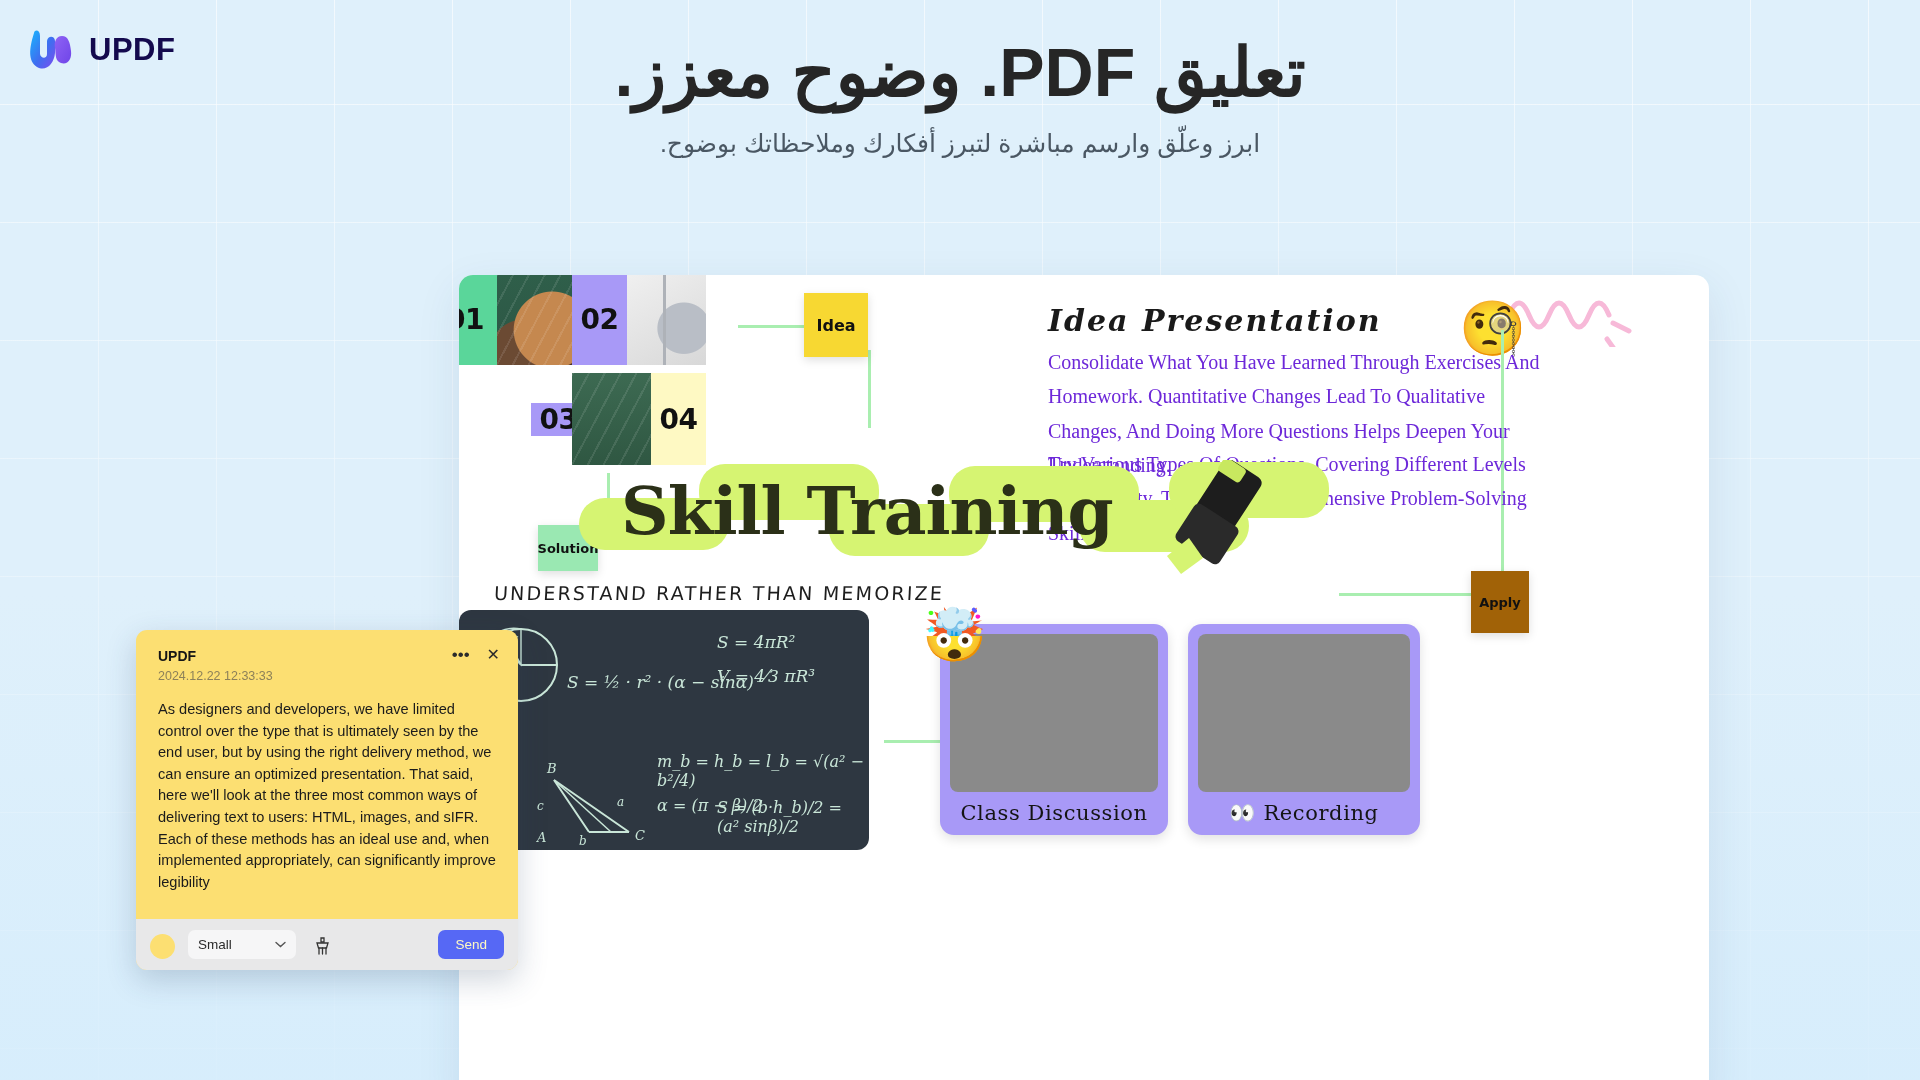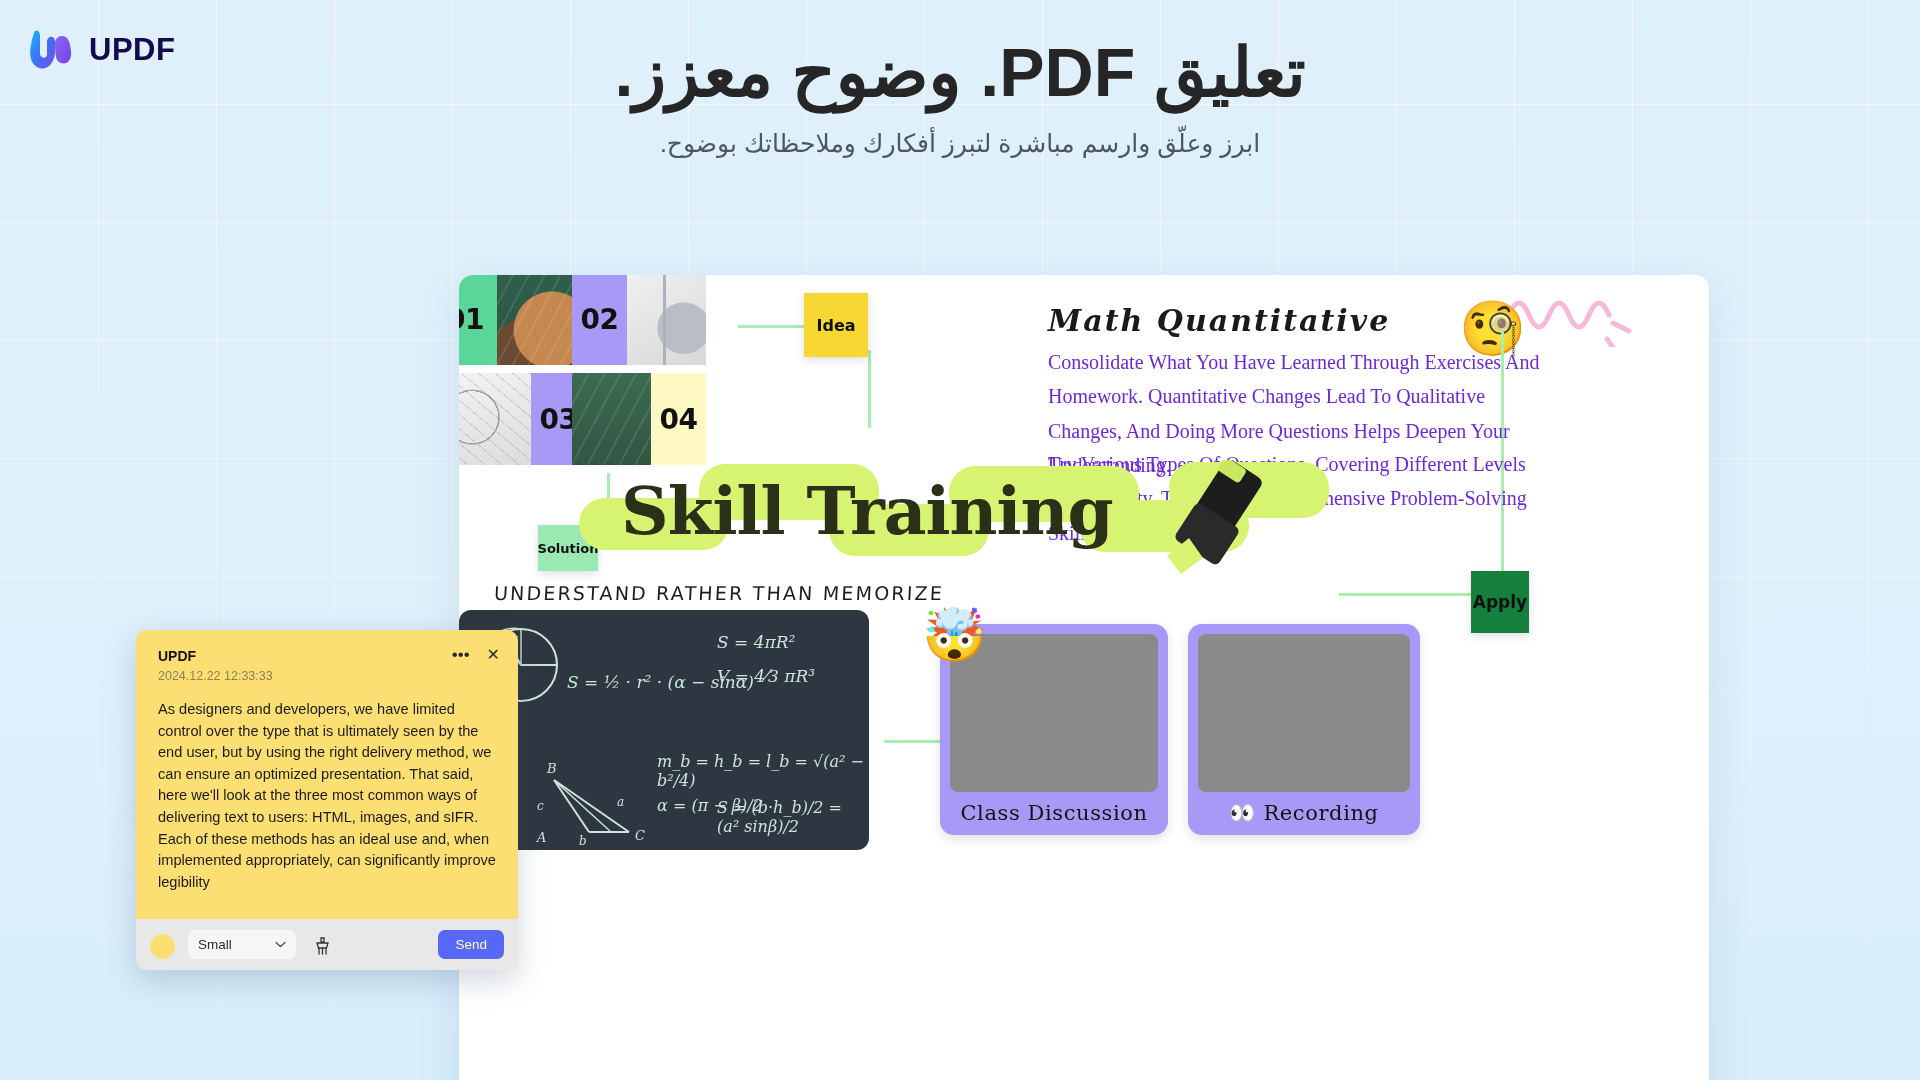--- a/index.html
+++ b/index.html
@@ -253,35 +253,35 @@
   <div class="connector" style="left:148px; top:198px; width:3px; height:52px;"></div>
 
   <div class="nb" style="left:-26px; top:-2px; width:153px; height:92px;">
     <div class="nb-color" style="width:64px; background:#5ad69a;">01</div>
     <div class="ph ph-class1"></div>
   </div>
   <div class="nb" style="left:113px; top:-2px; width:134px; height:92px;">
     <div class="nb-color" style="width:55px; background:#a899f7;">02</div>
     <div class="ph ph-tools"></div>
   </div>
-  <div class="nb" style="left:-26px; top:98px; width:153px; height:92px;">
+  <div class="nb" style="left:-26px; top:98px; width:153px; height:92px;align-items:center;">
     <div class="ph ph-draft"></div>
     <div class="nb-color" style="width:55px; background:#a899f7;">03</div>
   </div>
   <div class="nb" style="left:113px; top:98px; width:134px; height:92px;">
     <div class="ph ph-board"></div>
     <div class="nb-color" style="width:55px; background:#fef9c3;">04</div>
   </div>
 
   <div class="sticky" style="left:345px; top:18px; width:64px; height:64px; background:#f7d832; font-size:16px;">Idea</div>
   <div class="sticky" style="left:79px; top:250px; width:60px; height:46px; background:#9ae8b2; font-size:13px;">Solution</div>
-  <div class="sticky" style="left:1012px; top:296px; width:58px; height:62px; background:#15803d; font-size:17px;">Apply</div>
+  <div class="sticky" style="left:1012px; top:296px; width:58px; height:62px; background:#a16207; font-size:13px;">Apply</div>
   <div class="sticky" style="left:558px; top:479px; width:62px; height:62px; background:#8ad9f5; font-size:14px;">Practice</div>
 
-  <div id="mp-title">Math Quantitative</div>
+  <div id="mp-title">Idea Presentation</div>
   <div class="mp-para" style="top:70px;">Consolidate What You Have Learned Through Exercises And Homework. Quantitative Changes Lead To Qualitative Changes, And Doing More Questions Helps Deepen Your Understanding.</div>
   <div class="mp-para" style="top:172px;">Try Various Types Of Questions, Covering Different Levels Of Difficulty, To Improve Comprehensive Problem-Solving Skills.</div>
 
   <div id="st-wrap">
     <div id="st-highlight">
       <span style="left:0px;   top:38px; width:150px; height:52px;"></span>
       <span style="left:120px; top:4px;  width:180px; height:56px;"></span>
       <span style="left:250px; top:44px; width:160px; height:52px;"></span>
       <span style="left:370px; top:6px;  width:190px; height:56px;"></span>
       <span style="left:500px; top:40px; width:170px; height:52px;"></span>

